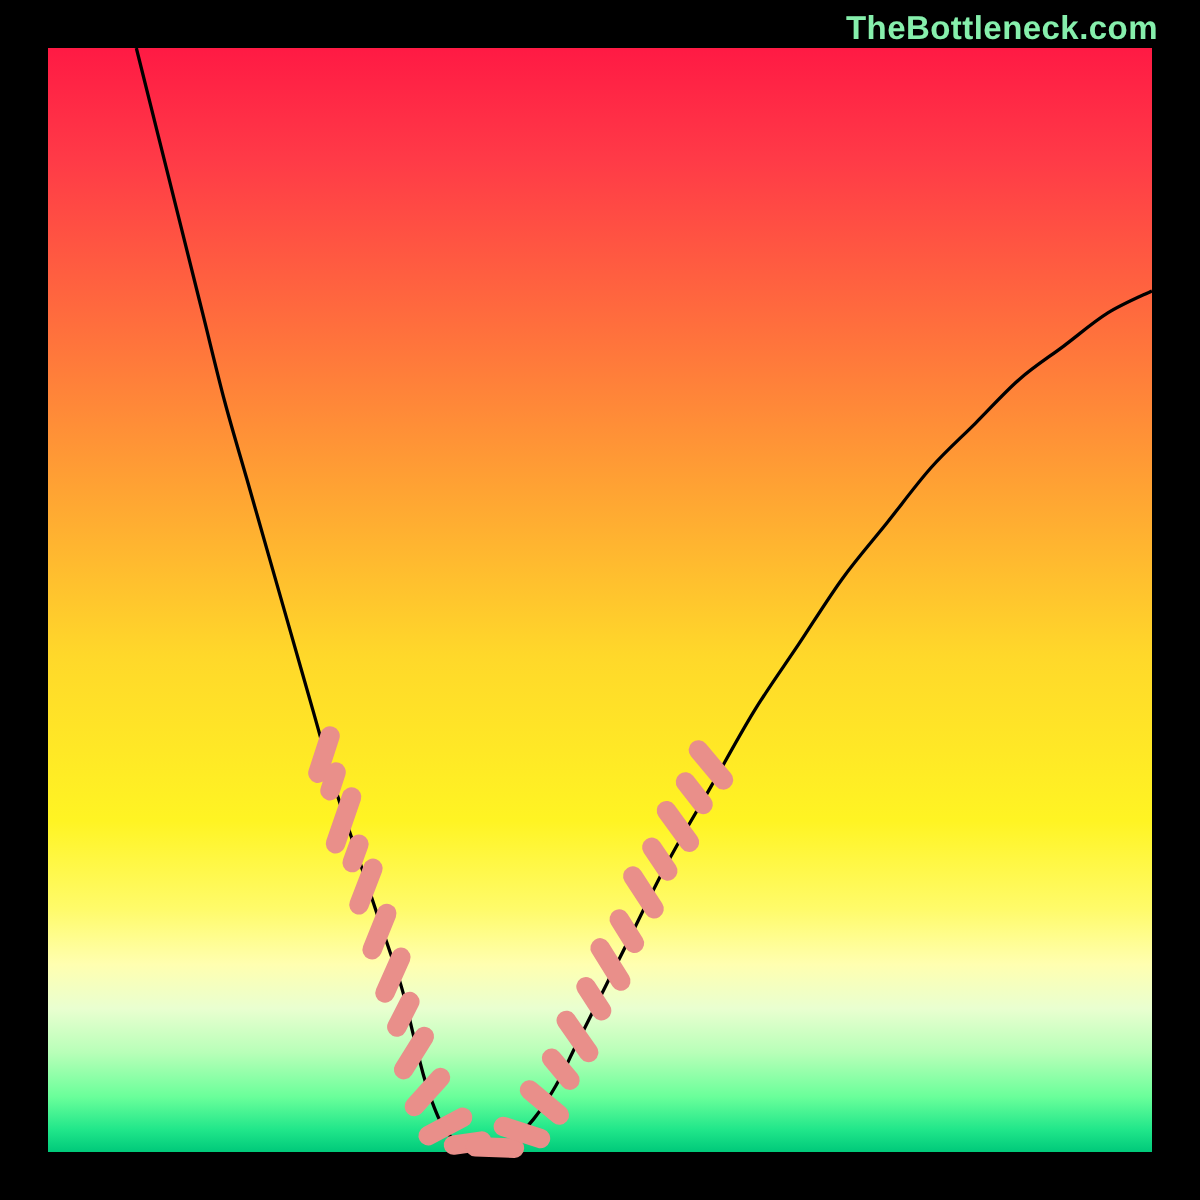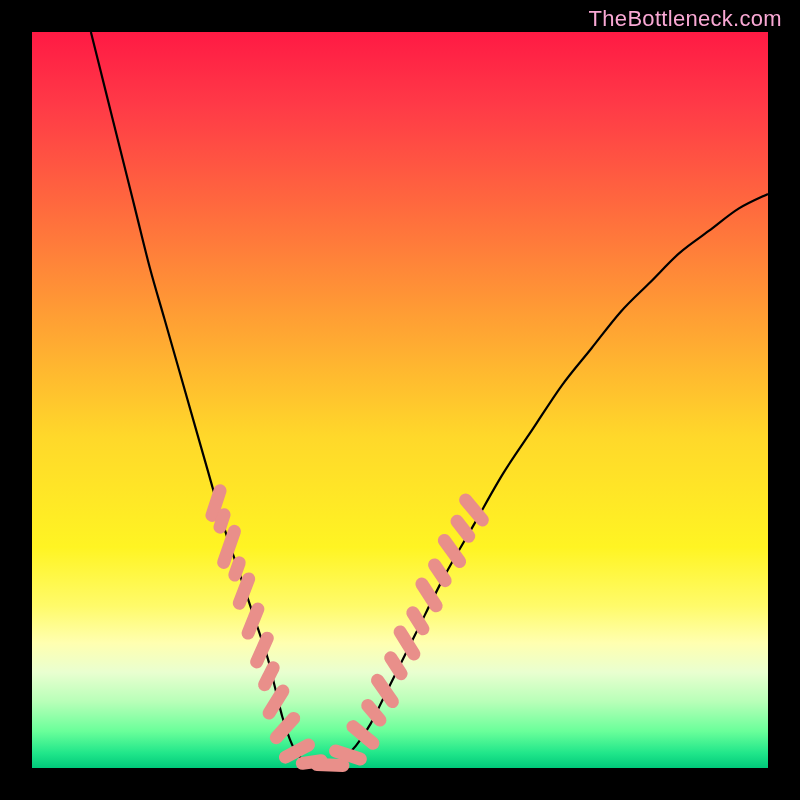--- a/index.html
+++ b/index.html
@@ -7,24 +7,24 @@
     width: 800px;
     height: 800px;
     background: #000;
     position: relative;
     font-family: Arial, sans-serif;
     overflow: hidden;
   }
   .watermark {
     position: absolute;
     top: 6px;
-    right: 18px;
-    color: #f9a8d4;
+    right: 28px;
+    color: #86efac;
     font-size: 22px;
-    font-weight: 400;
+    font-weight: 700;
     letter-spacing: 0.3px;
     z-index: 10;
   }
   .frame {
     position: absolute;
     top: 32px;
     left: 32px;
     width: 736px;
     height: 736px;
     background: #000;

